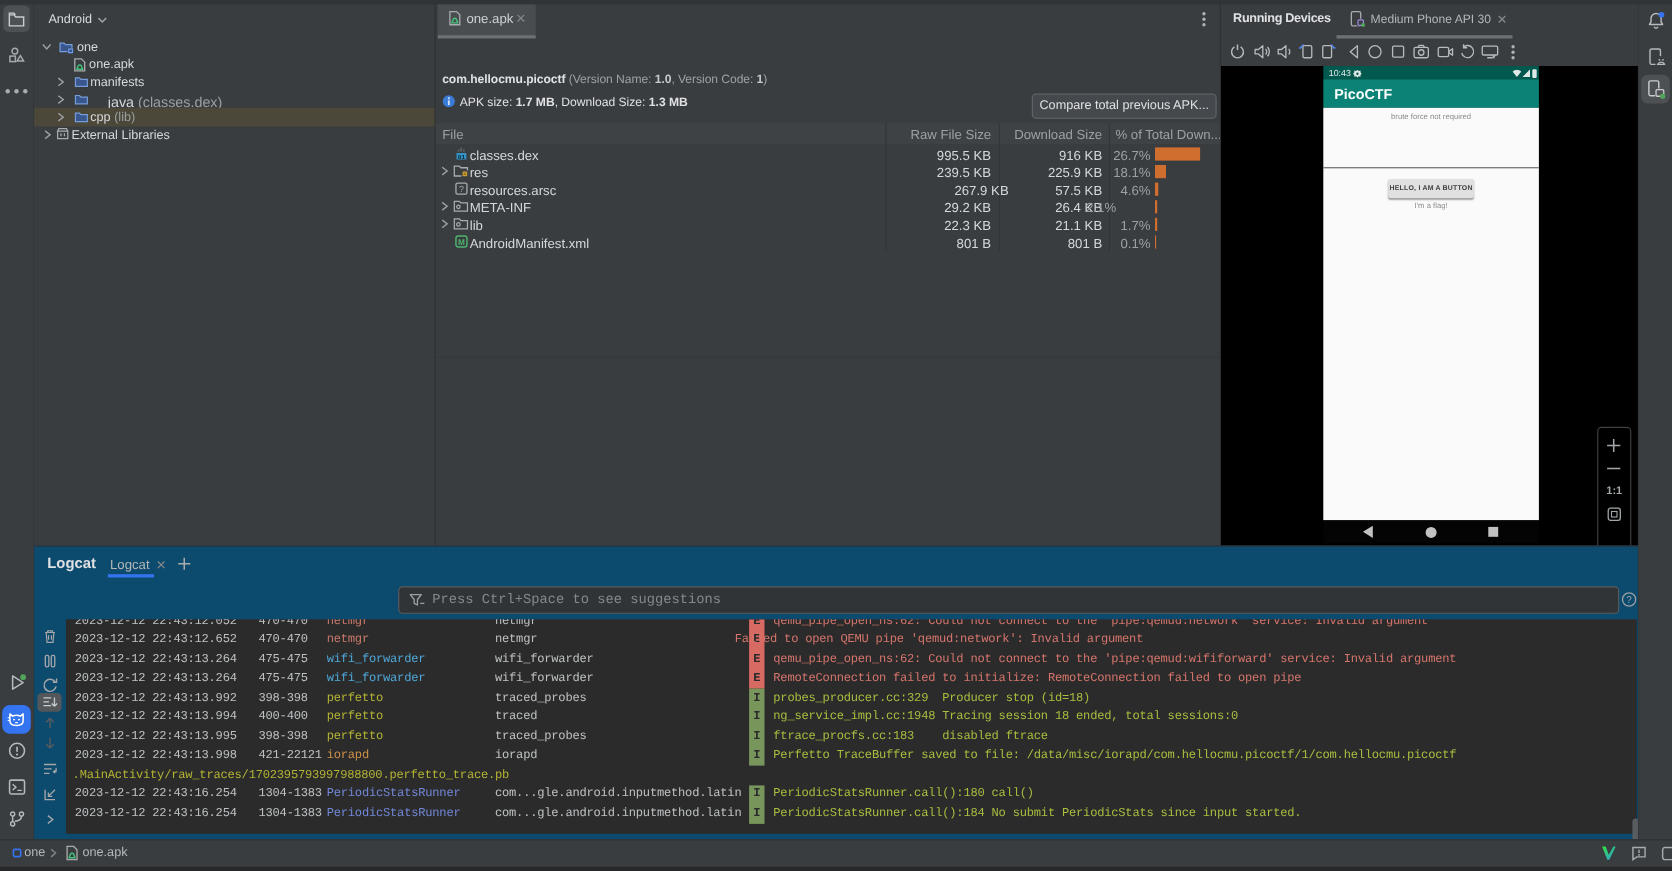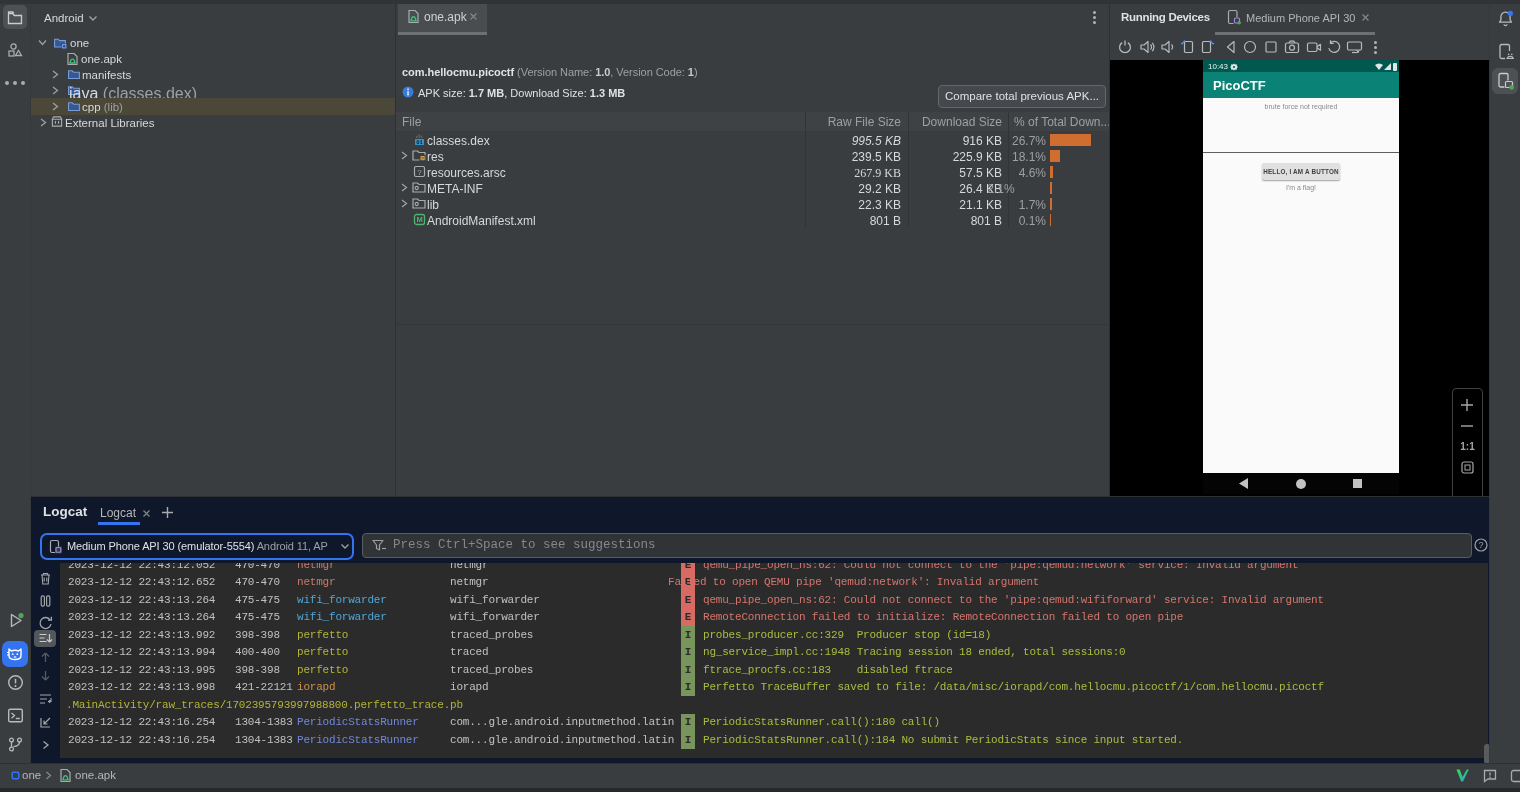--- a/index.html
+++ b/index.html
@@ -94,21 +94,21 @@
       <path d="M1.6 2.8 v7.7 h10.8 V4.2 h-5.8 l-1.4 -1.4 z" fill="#39568f" stroke="#749dd9" stroke-width="1.1"></path>
     </svg>
     <div class="abs" style="left:52px;top:69px;font-size:11.5px;">manifests</div>
 
     <svg class="abs" style="left:21px;top:86px" width="8" height="9" viewBox="0 0 8 9">
         <path d="M2 1 L6.5 4.5 L2 8" fill="none" stroke="#9da0a3" stroke-width="1.3"></path>
       </svg>
     <svg class="abs" style="left:37px;top:84px" width="14" height="12" viewBox="0 0 14 12">
       <path d="M1.6 2.8 v7.7 h10.8 V4.2 h-5.8 l-1.4 -1.4 z" fill="#39568f" stroke="#749dd9" stroke-width="1.1"></path>
     </svg>
-    <div class="abs" style="left:39px;top:85px;font-size:16px;">java <span class="dim">(classes.dex)</span></div>
+    <div class="abs" style="left:68px;top:85px;font-size:13px;">java <span class="dim">(classes.dex)</span></div>
 
     <div class="abs" style="left:0;top:98px;width:366px;height:17px;background:#4b483a;"></div>
     <svg class="abs" style="left:21px;top:102px" width="8" height="9" viewBox="0 0 8 9">
         <path d="M2 1 L6.5 4.5 L2 8" fill="none" stroke="#9da0a3" stroke-width="1.3"></path>
       </svg>
     <svg class="abs" style="left:37px;top:100px" width="14" height="12" viewBox="0 0 14 12">
       <path d="M1.6 2.8 v7.7 h10.8 V4.2 h-5.8 l-1.4 -1.4 z" fill="#39568f" stroke="#749dd9" stroke-width="1.1"></path>
     </svg>
     <div class="abs" style="left:52px;top:101px;font-size:11.5px;">cpp <span class="dim">(lib)</span></div>
 
@@ -165,21 +165,21 @@
       <div class="abs dim" style="left:309px;top:3px;width:196px;text-align:right;">Raw File Size</div>
       <div class="abs dim" style="left:412px;top:3px;width:194px;text-align:right;">Download Size</div>
       <div class="abs dim" style="left:618px;top:3px;white-space:nowrap;">% of Total Down...</div>
 
       <svg class="abs" style="left:17px;top:21px" width="13" height="13" viewBox="0 0 13 13">
         <rect x="2" y="6" width="9" height="6" rx="0.5" fill="#3592c4"></rect>
         <text x="6.5" y="11.2" font-size="5.5" font-weight="bold" fill="#0e2633" text-anchor="middle" font-family="Liberation Mono">01</text>
         <path d="M3 5 v-2.2 h1.6 V5 M5.4 5 V1.2 H7 V5 M7.8 5 V2.6 h1.6 V5" fill="#5b5e61"></path>
       </svg>
       <div class="abs" style="left:31px;top:22px;">classes.dex</div>
-      <div class="abs" style="left:309px;top:22px;width:196px;text-align:right;font-style:italic;">995.5 KB</div>
+      <div class="abs" style="left:309px;top:22px;width:196px;text-align:right;">995.5 KB</div>
       <div class="abs" style="left:412px;top:22px;width:194px;text-align:right;">916 KB</div>
       <div class="abs dim" style="left:560px;top:22px;width:90px;text-align:right;">26.7%</div>
       <div class="abs" style="left:654px;top:22px;width:41px;height:12px;background:#cf6e2e;"></div>
 
       <svg class="abs" style="left:4px;top:39px" width="8" height="9" viewBox="0 0 8 9">
           <path d="M2 1 L6.5 4.5 L2 8" fill="none" stroke="#9da0a3" stroke-width="1.3"></path>
         </svg>
       <svg class="abs" style="left:16px;top:37px" width="14" height="12" viewBox="0 0 14 12">
         <path d="M1 2 v9 h12 V3.5 h-6 l-1.5 -1.5 z" fill="none" stroke="#a9acae" stroke-width="1.2"></path>
         <rect x="7.5" y="6" width="6" height="6" fill="#3a3d40"></rect>
@@ -190,21 +190,21 @@
       <div class="abs" style="left:309px;top:38px;width:196px;text-align:right;">239.5 KB</div>
       <div class="abs" style="left:412px;top:38px;width:194px;text-align:right;">225.9 KB</div>
       <div class="abs dim" style="left:560px;top:38px;width:90px;text-align:right;">18.1%</div>
       <div class="abs" style="left:654px;top:38px;width:10px;height:12px;background:#cf6e2e;"></div>
 
       <svg class="abs" style="left:17px;top:53px" width="13" height="13" viewBox="0 0 13 13">
         <rect x="1.5" y="1.5" width="10" height="10" rx="1.5" fill="none" stroke="#a9acae" stroke-width="1.2"></rect>
         <text x="6.5" y="9.5" font-size="8" fill="#a9acae" text-anchor="middle" font-family="Liberation Sans">?</text>
       </svg>
       <div class="abs" style="left:31px;top:54px;">resources.arsc</div>
-      <div class="abs" style="left:309px;top:54px;width:196px;text-align:right;font-family:Liberation Serif, serif;">267.9 KB</div>
+      <div class="abs" style="left:325px;top:54px;width:196px;text-align:right;">267.9 KB</div>
       <div class="abs" style="left:412px;top:54px;width:194px;text-align:right;">57.5 KB</div>
       <div class="abs dim" style="left:560px;top:54px;width:90px;text-align:right;">4.6%</div>
       <div class="abs" style="left:654px;top:54px;width:3px;height:12px;background:#cf6e2e;"></div>
 
       <svg class="abs" style="left:4px;top:71px" width="8" height="9" viewBox="0 0 8 9">
           <path d="M2 1 L6.5 4.5 L2 8" fill="none" stroke="#9da0a3" stroke-width="1.3"></path>
         </svg>
       <svg class="abs" style="left:16px;top:69px" width="14" height="12" viewBox="0 0 14 12">
         <path d="M1 2 v9 h12 V3.5 h-6 l-1.5 -1.5 z" fill="none" stroke="#a9acae" stroke-width="1.2"></path>
         <circle cx="4.7" cy="7" r="1.6" fill="none" stroke="#a9acae" stroke-width="1.1"></circle>
@@ -375,43 +375,32 @@
     </svg>
     <div class="abs" style="left:2px;top:68px;width:26px;height:26px;background:#4e5154;border-radius:6px;"></div>
     <svg class="abs" style="left:7px;top:72px" width="17" height="18" viewBox="0 0 17 18">
       <rect x="2" y="1.5" width="9" height="13.5" rx="1.5" fill="none" stroke="#c9ccce" stroke-width="1.3"></rect>
       <rect x="7.5" y="8.5" width="9.5" height="9.5" fill="#4e5154"></rect>
       <rect x="8.5" y="9.5" width="7" height="6" rx="1" fill="none" stroke="#c9ccce" stroke-width="1.2"></rect>
       <circle cx="14.6" cy="15.4" r="2.4" fill="#51a55b"></circle>
     </svg>
   </div>
 
-  <div class="abs" id="logcat" style="left:30px;top:496px;width:1460px;height:267px;background:#0f172a;border-top:1px solid #2e3134;">
+  <div class="abs" id="logcat" style="left:30px;top:496px;width:1460px;height:267px;background:#0c4a6e;border-top:1px solid #2e3134;">
 
     <div class="abs" style="left:13px;top:7px;font-size:13.5px;font-weight:bold;color:#dfe1e3;">Logcat</div>
     <div class="abs" style="left:70px;top:9px;font-size:12px;color:#b4b7b9;">Logcat</div>
     <svg class="abs" style="left:112px;top:12px" width="9" height="9" viewBox="0 0 9 9">
         <path d="M1.5 1.5 l6 6 M7.5 1.5 l-6 6" stroke="#84878a" stroke-width="1.2"></path>
       </svg>
     <div class="abs" style="left:68px;top:25px;width:42px;height:3px;background:#3574f0;"></div>
     <svg class="abs" style="left:131px;top:9px" width="13" height="13" viewBox="0 0 13 13">
         <path d="M6.5 1 v11 M1 6.5 h11" stroke="#a9acae" stroke-width="1.4"></path>
       </svg>
 
-    <div class="abs" style="left:10px;top:36px;width:310px;height:23px;border:2px solid #3574f0;border-radius:7px;">
-      <svg class="abs" style="left:7px;top:4px" width="13" height="15" viewBox="0 0 13 15">
-        <rect x="1.5" y="1.5" width="8" height="12" rx="1.5" fill="none" stroke="#a9acae" stroke-width="1.2"></rect>
-        <rect x="6" y="7.5" width="7" height="7" fill="#3a3d40"></rect>
-        <rect x="7" y="8.5" width="4.8" height="4.8" rx="1" fill="none" stroke="#9d8ae0" stroke-width="1.1"></rect>
-      </svg>
-      <div class="abs" style="left:25px;top:4.5px;font-size:11px;letter-spacing:-0.1px;color:#dfe1e3;white-space:nowrap;">Medium Phone API 30 (emulator-5554) <span style="color:#9da0a3">Android 11, AP</span></div>
-      <svg class="abs" style="left:298px;top:8px" width="10" height="7" viewBox="0 0 10 7">
-          <path d="M1.5 1.5 L5 5 L8.5 1.5" fill="none" stroke="#9da0a3" stroke-width="1.4"></path>
-        </svg>
-    </div>
 
     <div class="abs" style="left:332px;top:36px;width:1108px;height:23px;background:#313437;border:1px solid #5a5d60;border-radius:4px;">
       <svg class="abs" style="left:9px;top:5px" width="14" height="13" viewBox="0 0 14 13">
         <path d="M1 1.5 h10 L7.5 6 v5 L4.5 9.5 V6 z" fill="none" stroke="#9da0a3" stroke-width="1.2" stroke-linejoin="round"></path>
         <path d="M10 9.5 h4" stroke="#9da0a3" stroke-width="1.2"></path>
       </svg>
       <div class="abs" style="left:30px;top:4px;font-size:12.5px;color:#85888b;font-family:Liberation Mono, monospace;">Press Ctrl+Space to see suggestions</div>
     </div>
     <svg class="abs" style="left:1444px;top:41px" width="14" height="14" viewBox="0 0 14 14">
       <circle cx="7" cy="7" r="6" fill="none" stroke="#9da0a3" stroke-width="1.2"></circle>

